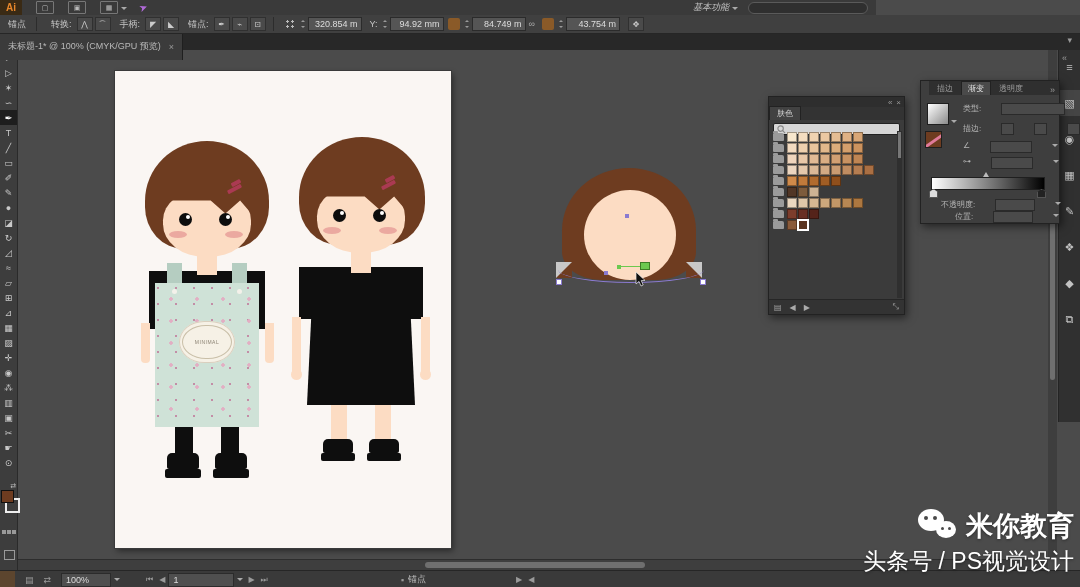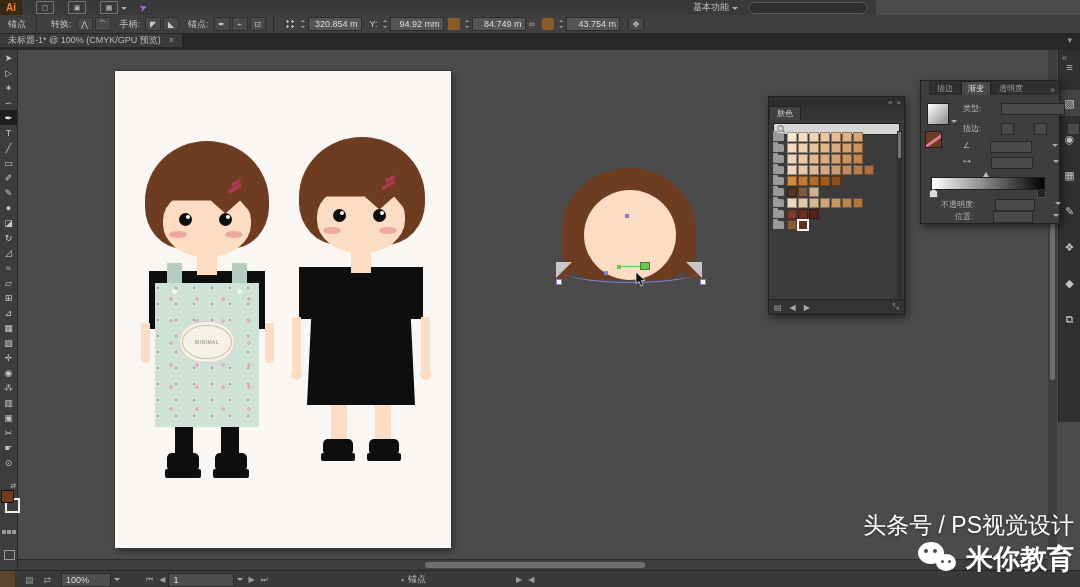--- a/index.html
+++ b/index.html
@@ -11,21 +11,21 @@
   
   #menubar{left:0;top:0;width:876px;height:15px;background:var(--ui-mid);display:flex;align-items:center;z-index:30;}
   #ai-logo{width:22px;height:15px;background:#3a2a14;color:#e8872b;font-weight:bold;font-size:10px;
            display:flex;align-items:center;justify-content:center;}
   #menubar-items{display:flex;align-items:center;height:100%;}
   .menu-item{padding:0 9px;line-height:15px;color:#cfcfcf;cursor:default;}
   .mb-icon{width:16px;height:11px;margin-left:14px;border:1px solid #777;border-radius:1px;
            display:flex;align-items:center;justify-content:center;font-size:7px;color:#bbb;}
   .mb-caret{width:0;height:0;border:3px solid transparent;border-top-color:#aaa;margin:4px 0 0 3px;}
   #share-icon{color:#b06ad8;font-size:10px;margin-left:12px;transform:rotate(-20deg);}
-  #workspace-switcher{margin-left:auto;display:flex;align-items:center;color:#c4c4c4;}
+  #workspace-switcher{margin-left:auto;display:flex;align-items:center;color:#c4c4c4;font-style:italic;}
   #app-search{width:110px;height:10px;margin:0 8px 0 10px;background:#2f2f2f;border:1px solid #5a5a5a;
               border-radius:6px;color:#bbb;font-size:8px;padding:0 4px;}
 
   
   #controlbar{left:0;top:15px;width:1080px;height:18px;background:var(--ui-panel);
               border-bottom:1px solid #262626;display:flex;align-items:center;z-index:29;color:#c6c6c6;}
   .cb-label{margin:0 4px 0 8px;white-space:nowrap;}
   .cb-btn{width:14px;height:12px;background:#4a4a4a;border:1px solid #303030;margin:0 1px;
           display:flex;align-items:center;justify-content:center;font-size:8px;color:#ccc;}
   .cb-sep{width:1px;height:14px;background:#2c2c2c;margin:0 6px;}
@@ -35,21 +35,21 @@
   .stepper::before,.stepper::after{content:"";position:absolute;left:1px;border:2.5px solid transparent;}
   .stepper::before{top:0;border-bottom-color:#9a9a9a;}
   .stepper::after{bottom:0;border-top-color:#9a9a9a;}
   .cb-field{height:12px;min-width:46px;background:#555;border:1px solid #2b2b2b;color:#ddd;
             display:flex;align-items:center;justify-content:flex-end;padding:0 3px;}
   .cb-orange{width:12px;height:12px;background:#8a5a28;border-radius:2px;margin:0 4px;}
   .cb-link{margin:0 3px;color:#aaa;font-size:9px;}
 
   
   #tabbar{left:0;top:33px;width:1080px;height:17px;background:#282828;z-index:28;display:flex;}
-  #doc-tab{height:14px;padding:0 8px;background:#3b3b3b;border-right:1px solid #1f1f1f;
+  #doc-tab{height:27px;padding:0 8px;background:#3b3b3b;border-right:1px solid #1f1f1f;
            display:flex;align-items:center;color:#b9b9b9;}
   #doc-tab .close{margin-left:8px;color:#9a9a9a;}
   #tabbar-collapse{margin-left:auto;color:#9a9a9a;padding:2px 8px;}
 
   
   #toolbar{left:0;top:50px;width:17px;height:537px;background:#3d3d3d;border-right:1px solid #2a2a2a;z-index:27;}
   .tool{width:17px;height:15px;display:flex;align-items:center;justify-content:center;
         color:#c9c9c9;font-size:9px;}
   .tool-selected{background:#1e1e1e;color:#fff;}
   #tb-colors{position:absolute;left:1px;top:432px;width:15px;height:40px;}
@@ -556,27 +556,27 @@
     <span class="sb-nav">▶</span>
     <span class="sb-nav">⏭</span>
     <div id="sb-tool">
       <span class="sb-icon" style="margin-left:0;">▪</span>
       <span>锚点</span>
     </div>
     <span id="sb-splitters">▶ ◀</span>
   </div>
 
   <div id="watermark" class="abs">
-    <div id="wm-line2">头条号 / PS视觉设计</div>
     <div id="wm-line1">
       <span id="wechat-icon">
         <span class="wc-big">
             <span class="tail"></span>
           </span>
         <span class="wc-small">
             <span class="tail"></span>
           </span>
       </span>
       <span>米你教育</span>
     </div>
+    <div id="wm-line2">头条号 / PS视觉设计</div>
   </div>
 
 </div>
 
 </body></html>

